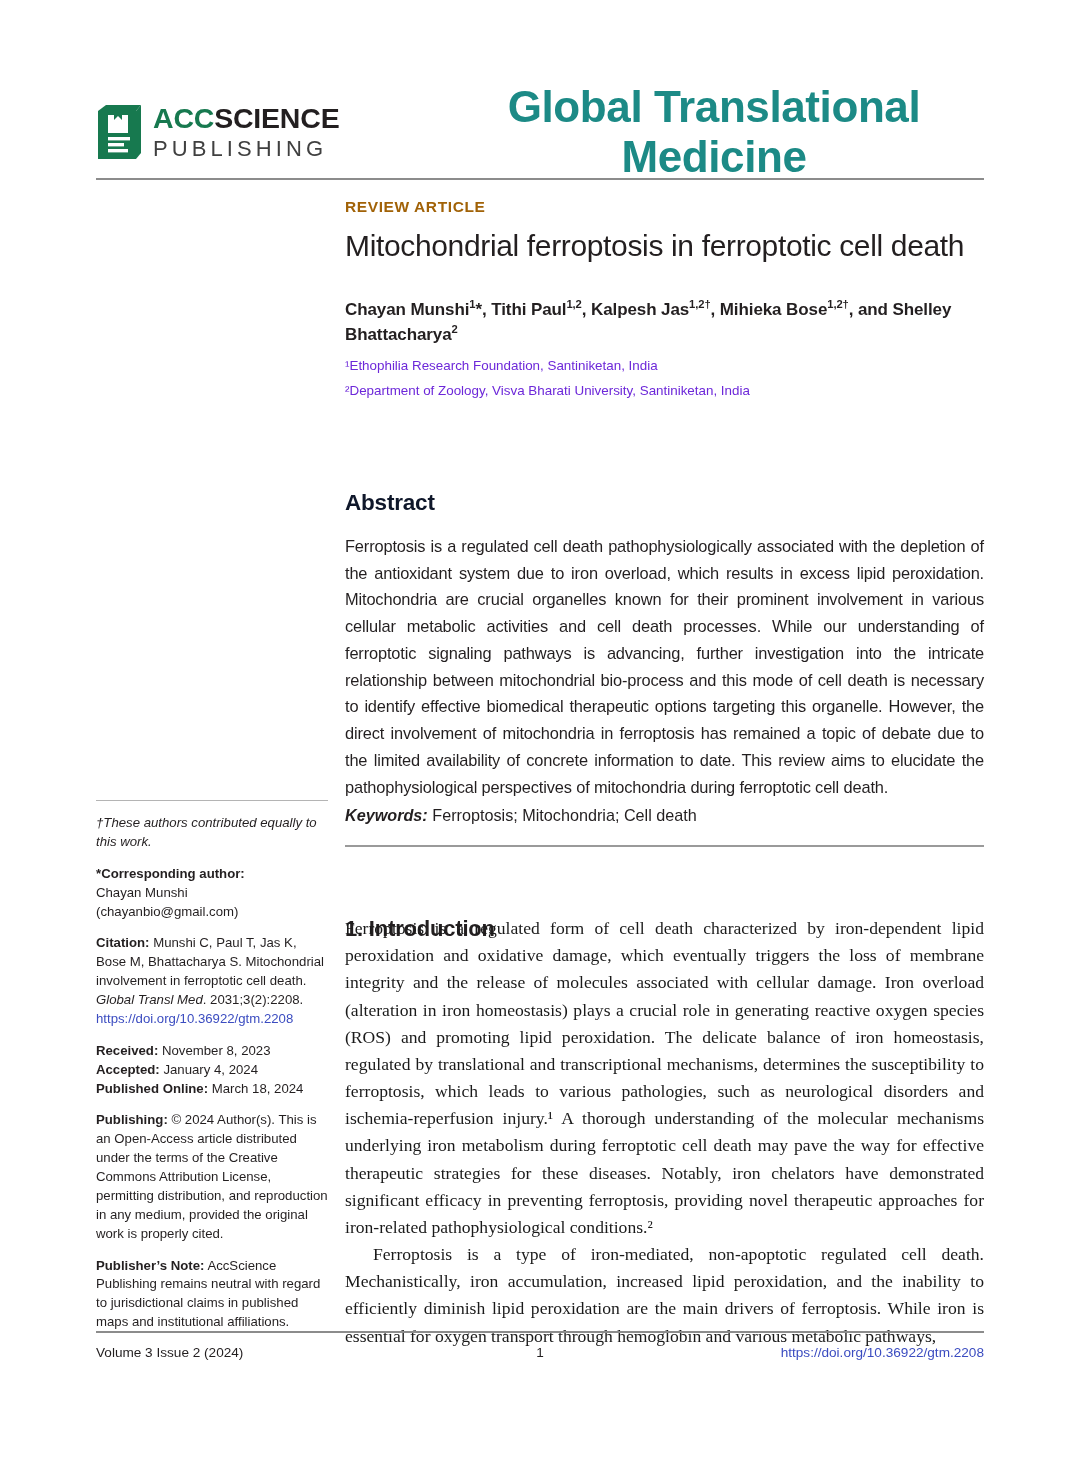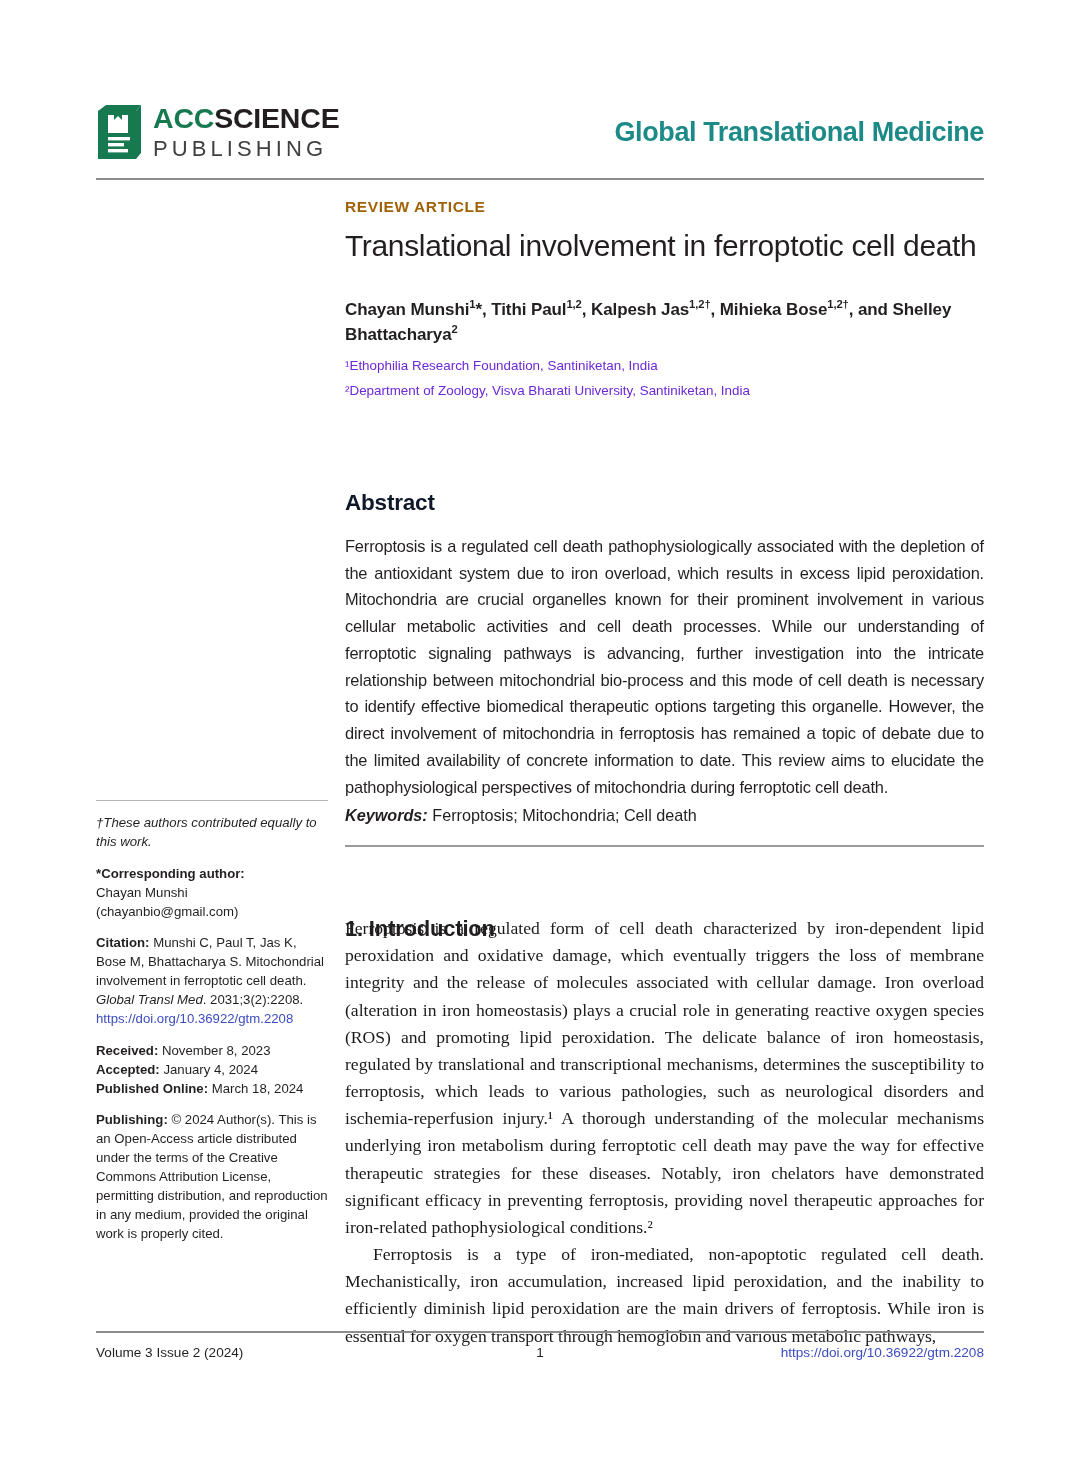--- a/index.html
+++ b/index.html
@@ -69,22 +69,22 @@
     font-size: 22px;
     font-weight: 400;
     letter-spacing: 4.1px;
     color: #404040;
     margin-top: 6px;
     white-space: nowrap;
   }
 
   .journal-title {
     flex: 1;
-    text-align: right;
-    font-size: 27px;
+    text-align: center;
+    font-size: 44px;
     font-weight: 700;
     letter-spacing: -0.4px;
     color: #1c8a86;
     padding-left: 18px;
   }
 
   .rule-top {
     position: absolute;
     left: 96px;
     top: 178px;
@@ -281,21 +281,21 @@
       </span>
     </div>
 
     <div class="journal-title">Global Translational Medicine</div>
   </div>
 
   <div class="rule-top"></div>
 
   <div class="article-head">
     <div class="kicker">REVIEW ARTICLE</div>
-    <h1 class="article-title">Translational involvement in ferroptotic cell death</h1>
+    <h1 class="article-title">Mitochondrial ferroptosis in ferroptotic cell death</h1>
     <div class="authors">Chayan Munshi<sup>1</sup>*, Tithi Paul<sup>1,2</sup>, Kalpesh Jas<sup>1,2†</sup>, Mihieka Bose<sup>1,2†</sup>, and Shelley Bhattacharya<sup>2</sup></div>
     <div class="affil">¹Ethophilia Research Foundation, Santiniketan, India</div>
     <div class="affil">²Department of Zoology, Visva Bharati University, Santiniketan, India</div>
   </div>
 
   <div class="abstract-block">
     <div class="h-abstract">Abstract</div>
     <div class="abstract-text">Ferroptosis is a regulated cell death pathophysiologically associated with the depletion of the antioxidant system due to iron overload, which results in excess lipid peroxidation. Mitochondria are crucial organelles known for their prominent involvement in various cellular metabolic activities and cell death processes. While our understanding of ferroptotic signaling pathways is advancing, further investigation into the intricate relationship between mitochondrial bio-process and this mode of cell death is necessary to identify effective biomedical therapeutic options targeting this organelle. However, the direct involvement of mitochondria in ferroptosis has remained a topic of debate due to the limited availability of concrete information to date. This review aims to elucidate the pathophysiological perspectives of mitochondria during ferroptotic cell death.</div>
   </div>
 
@@ -330,20 +330,23 @@
     <div class="side-note">
       <b>Received:</b><span> November 8, 2023</span><br>
       <b>Accepted:</b><span> January 4, 2024</span><br>
       <b>Published Online:</b><span> March 18, 2024</span>
     </div>
 
     <div class="side-note">
       <b>Publishing:</b><span> © 2024 Author(s). This is an Open-Access article distributed under the terms of the Creative Commons Attribution License, permitting distribution, and reproduction in any medium, provided the original work is properly cited.</span>
     </div>
 
+    <div class="side-note">
+      <b>Publisher’s Note:</b><span> AccScience Publishing remains neutral with regard to jurisdictional claims in published maps and institutional affiliations.</span>
+    </div>
 
   </div>
 
   <div class="rule-foot"></div>
   <div class="footer">
     <span class="left">Volume 3 Issue 2 (2024)</span>
     <span class="mid">1</span>
     <span class="right">https://doi.org/10.36922/gtm.2208</span>
   </div>
 

